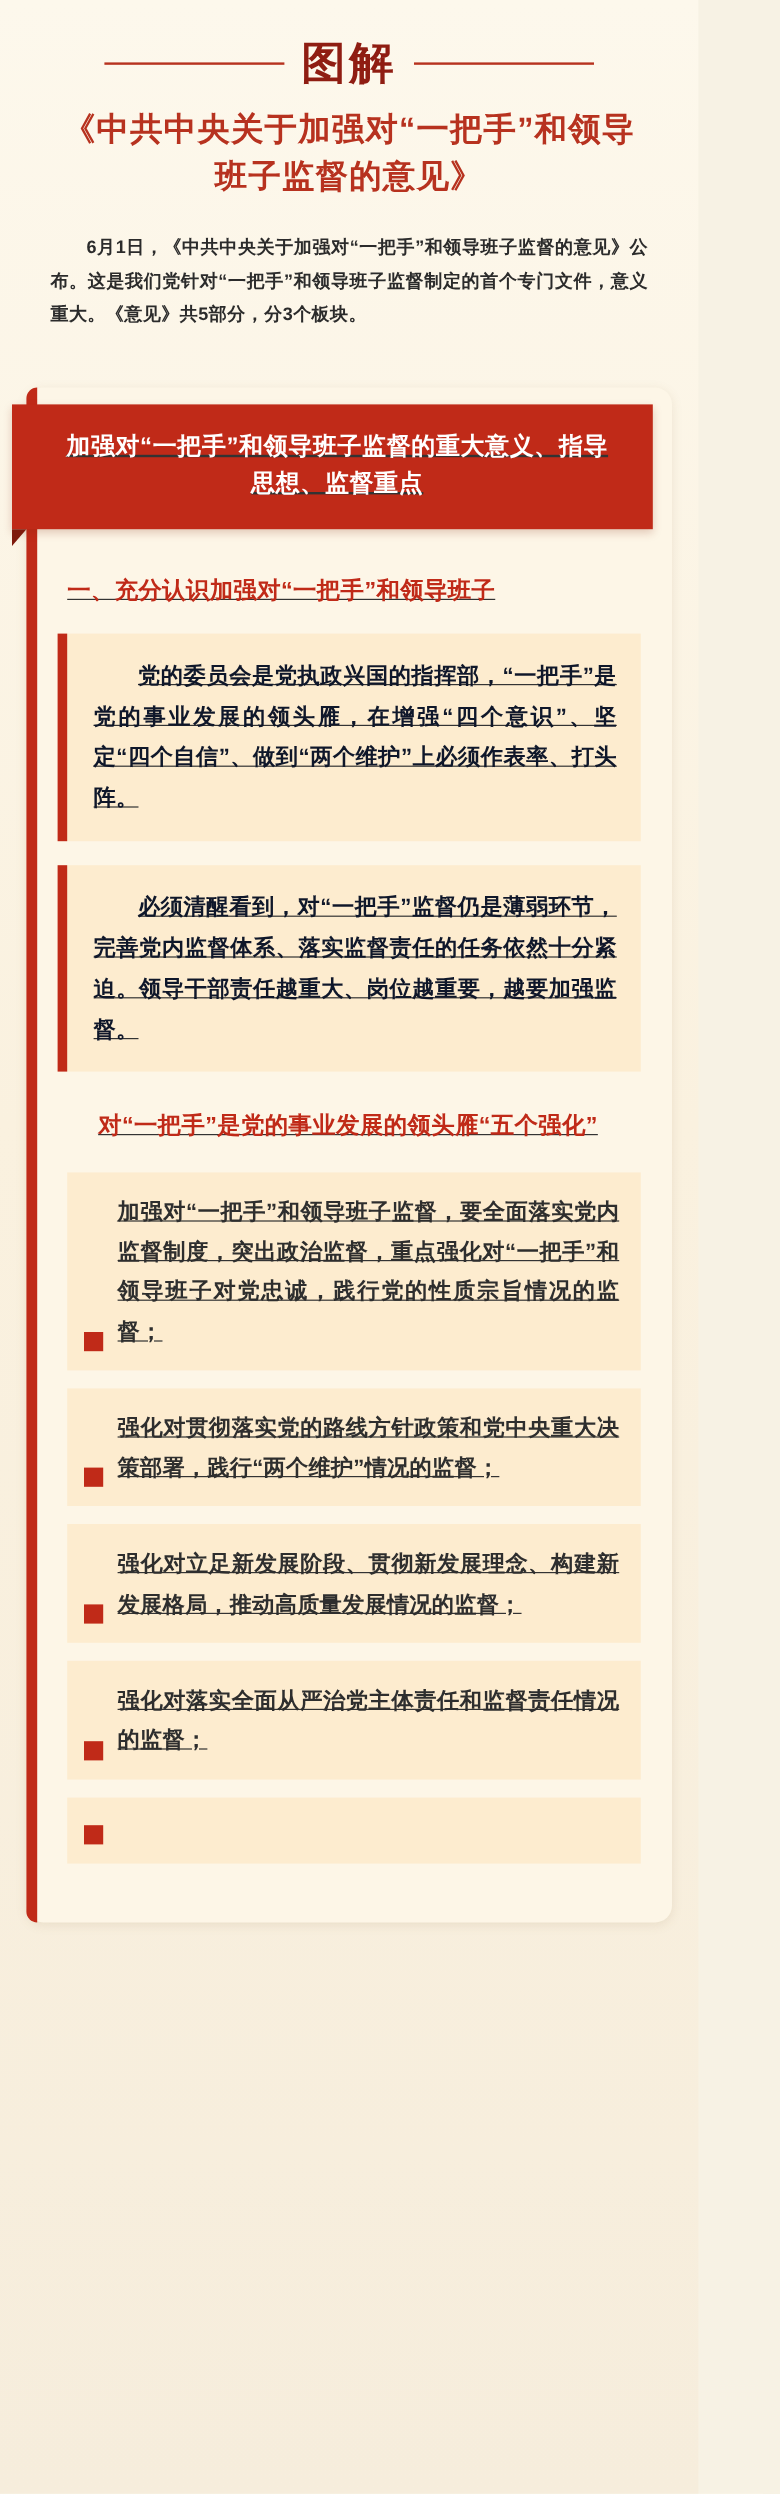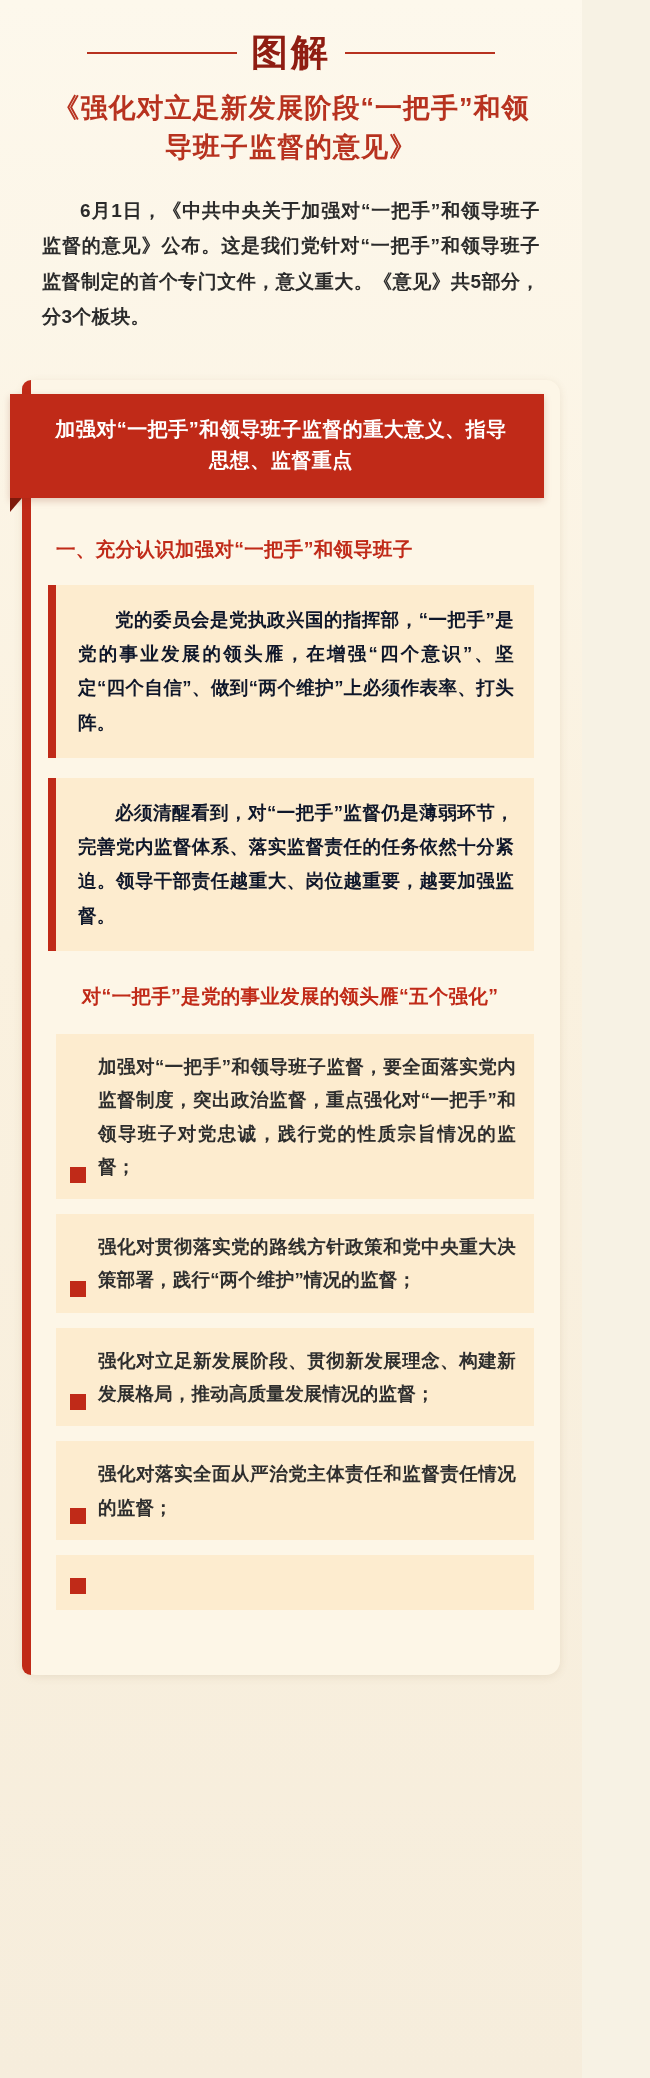--- a/index.html
+++ b/index.html
@@ -52,37 +52,38 @@
     font-weight: bold;
     color: #b7321f;
     line-height: 1.45;
     letter-spacing: 1px;
     padding: 0 10px;
   }
 
   
   .intro {
     margin: 26px 42px 0 42px;
-    font-size: 19px;
+    font-size: 15px;
     line-height: 1.85;
     font-weight: bold;
     color: #2b2b2b;
     text-align: justify;
     text-indent: 2em;
     letter-spacing: 0.4px;
   }
 
   
   .card {
     position: relative;
     margin: 46px 22px 0 22px;
     background: #fdf6e7;
     border-radius: 14px;
     box-shadow: 0 2px 9px rgba(140, 110, 60, 0.13);
-    padding: 0 0 50px 0;
+    padding: 0 0 34px 0;
+    text-decoration: underline;
   }
   .card-bar {
     position: absolute;
     left: 0;
     top: 0;
     width: 9px;
     height: 100%;
     background: #c02a18;
     border-radius: 14px 0 0 14px;
   }
@@ -190,21 +191,21 @@
 <body>
 
 <div class="page">
 
   <div class="header">
     <div class="tuJie-wrap">
       <div class="rule"></div>
       <div class="tujie">图解</div>
       <div class="rule"></div>
     </div>
-    <div class="main-title">《强化对立足新发展阶段“一把手”和领导班子监督的意见》</div>
+    <div class="main-title">《中共中央关于加强对“一把手”和领导班子监督的意见》</div>
   </div>
 
   <div class="intro">6月1日，《中共中央关于加强对“一把手”和领导班子监督的意见》公布。这是我们党针对“一把手”和领导班子监督制定的首个专门文件，意义重大。《意见》共5部分，分3个板块。</div>
 
   <div class="card">
     <div class="card-bar"></div>
 
     <div class="banner">加强对“一把手”和领导班子监督的重大意义、指导思想、监督重点</div>
 
     <div class="card-body">

